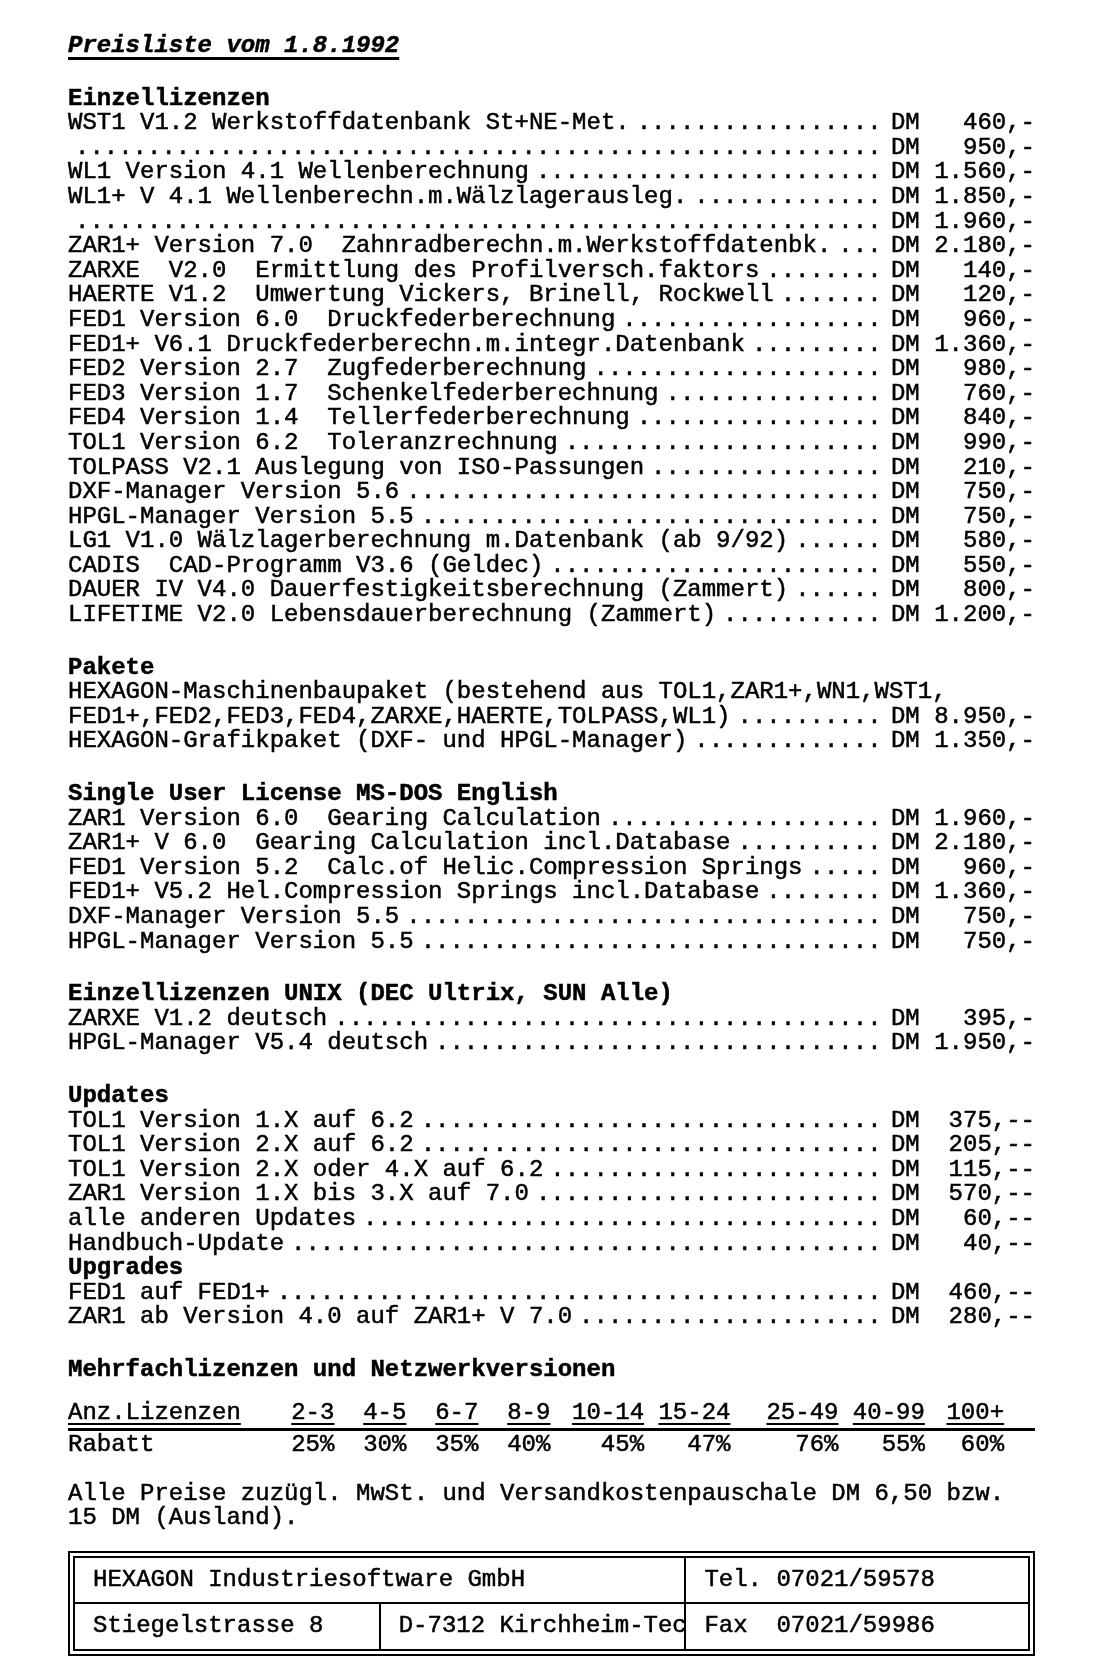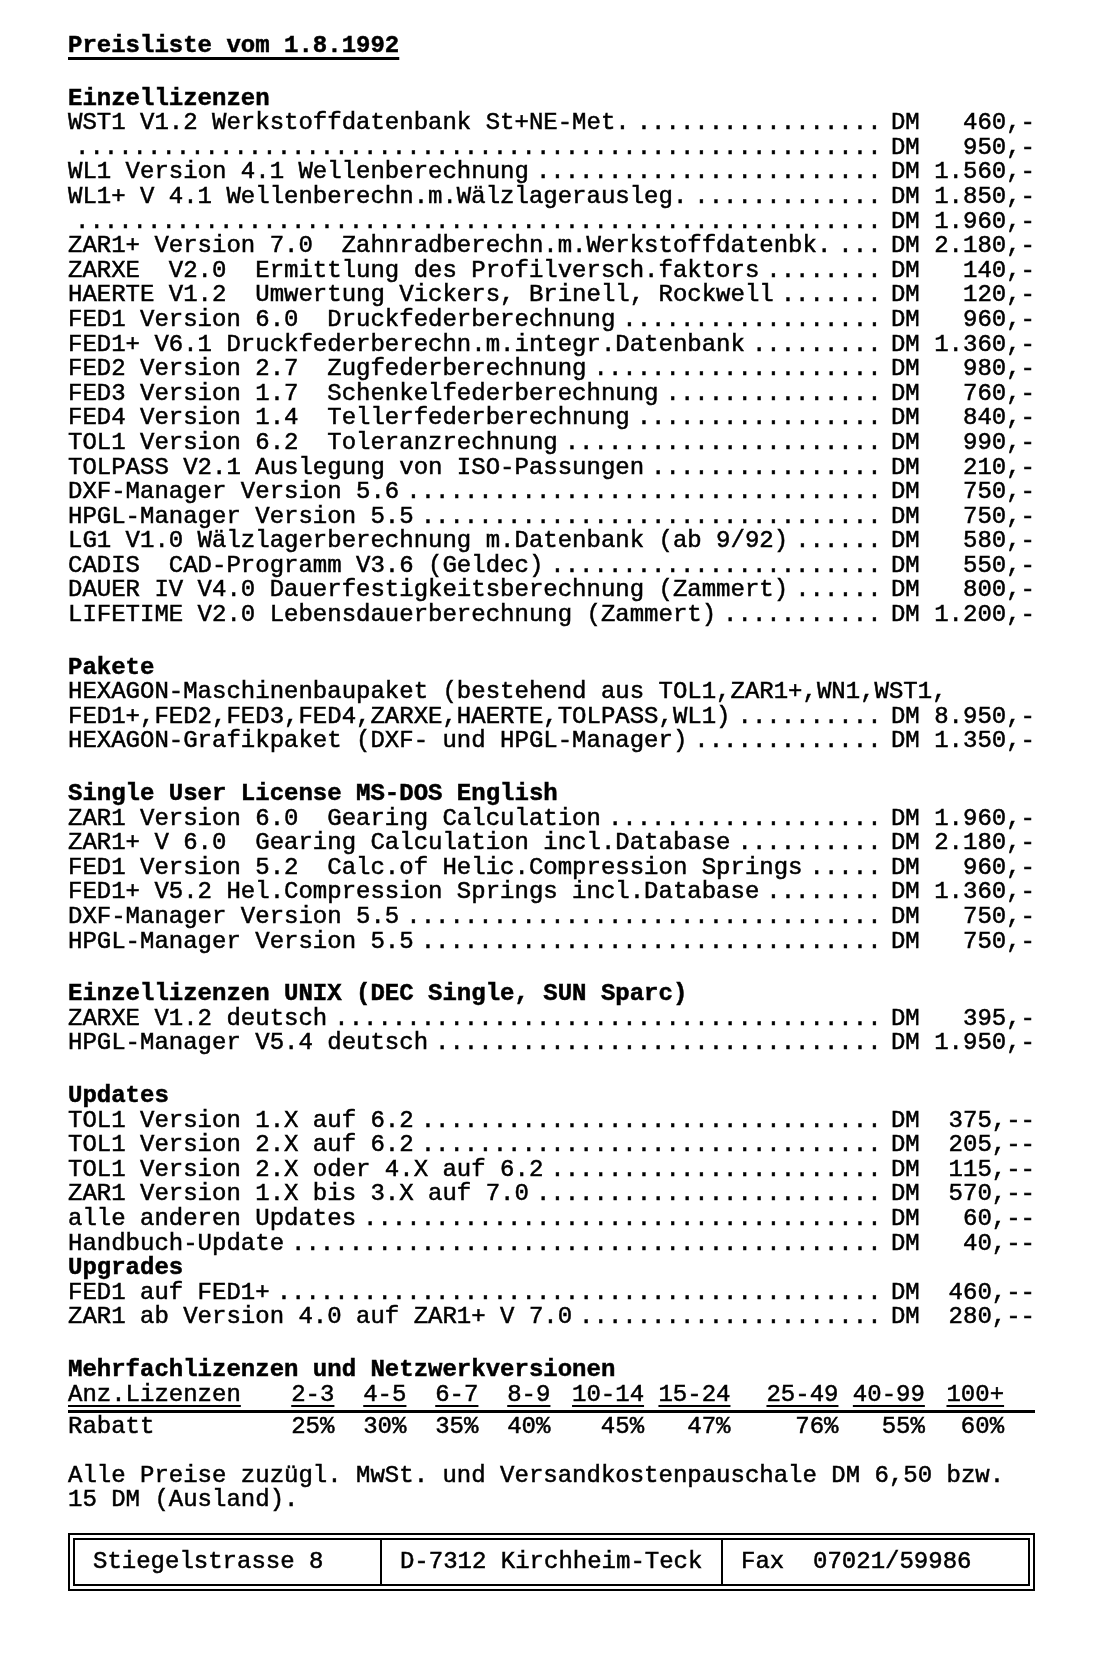--- a/index.html
+++ b/index.html
@@ -18,20 +18,21 @@
     color: #000;
     -webkit-text-stroke: 0.5px currentColor;
   }
   .title {
     display: inline-block;
     font-weight: bold;
     text-decoration: underline;
     text-decoration-thickness: 3px;
     text-underline-offset: 5px;
     white-space: pre;
+    font-style: italic;
   }
   .section { margin-top: 28px; }
   .section.tight { margin-top: 0; }
   .sec-title { font-weight: bold; white-space: pre; }
   .row { display: flex; align-items: baseline; white-space: pre; }
   .row .label { flex: 0 0 auto; }
   .row .dots {
     flex: 1 1 0;
     min-width: 0;
     overflow: hidden;
@@ -49,20 +50,21 @@
     display: grid;
     grid-template-columns: 15ch 3.5ch 5ch 5ch 5ch 6.5ch 6ch 7.5ch 6ch 5.5ch;
     white-space: pre;
   }
   .disc-grid .cell { text-align: right; }
   .disc-grid .cell.left { text-align: left; }
   .disc-head {
     border-bottom: 3px solid #000;
     padding-bottom: 3px;
     margin-bottom: 2px;
+    margin-top: 18px;
   }
   .u {
     text-decoration: underline;
     text-decoration-thickness: 2px;
     text-underline-offset: 4px;
   }
 
   .note { margin: 24px 0 0 0; white-space: pre-wrap; }
 
   .footer-wrap {
@@ -310,21 +312,21 @@
   <div class="row">
     <span class="label">HPGL-Manager Version 5.5</span>
     <span class="dots"></span>
     <span class="dm">DM</span>
     <span class="price">750,-</span>
   </div>
 </div>
   </div>
 
   <div class="section">
-    <div class="sec-title">Einzellizenzen UNIX (DEC Single, SUN Sparc)</div>
+    <div class="sec-title">Einzellizenzen UNIX (DEC Ultrix, SUN Alle)</div>
     <div class="rows">
   <div class="row">
     <span class="label">ZARXE V1.2 deutsch</span>
     <span class="dots"></span>
     <span class="dm">DM</span>
     <span class="price">395,-</span>
   </div>
 
   <div class="row">
     <span class="label">HPGL-Manager V5.4 deutsch</span>
@@ -411,20 +413,24 @@
       <span class="cell left">Rabatt</span>
     <span class="cell">25%</span><span class="cell">30%</span><span class="cell">35%</span><span class="cell">40%</span><span class="cell">45%</span><span class="cell">47%</span><span class="cell">76%</span><span class="cell">55%</span><span class="cell">60%</span></div>
   </div>
 
   <p class="note"><span>Alle Preise zuzügl. MwSt. und Versandkostenpauschale DM 6,50 bzw.</span><br><span>15 DM (Ausland).</span></p>
 
   <div class="footer-wrap">
     <table class="footer-table">
       <tbody>
         <tr>
+          <td colspan="2">HEXAGON Industriesoftware GmbH</td>
+          <td class="w3">Tel. 07021/59578</td>
+        </tr>
+        <tr>
           <td class="w1">Stiegelstrasse 8</td>
           <td class="w2">D-7312 Kirchheim-Teck</td>
           <td class="w3">Fax  07021/59986</td>
         </tr>
       </tbody>
     </table>
   </div>
 
 </div>
 

